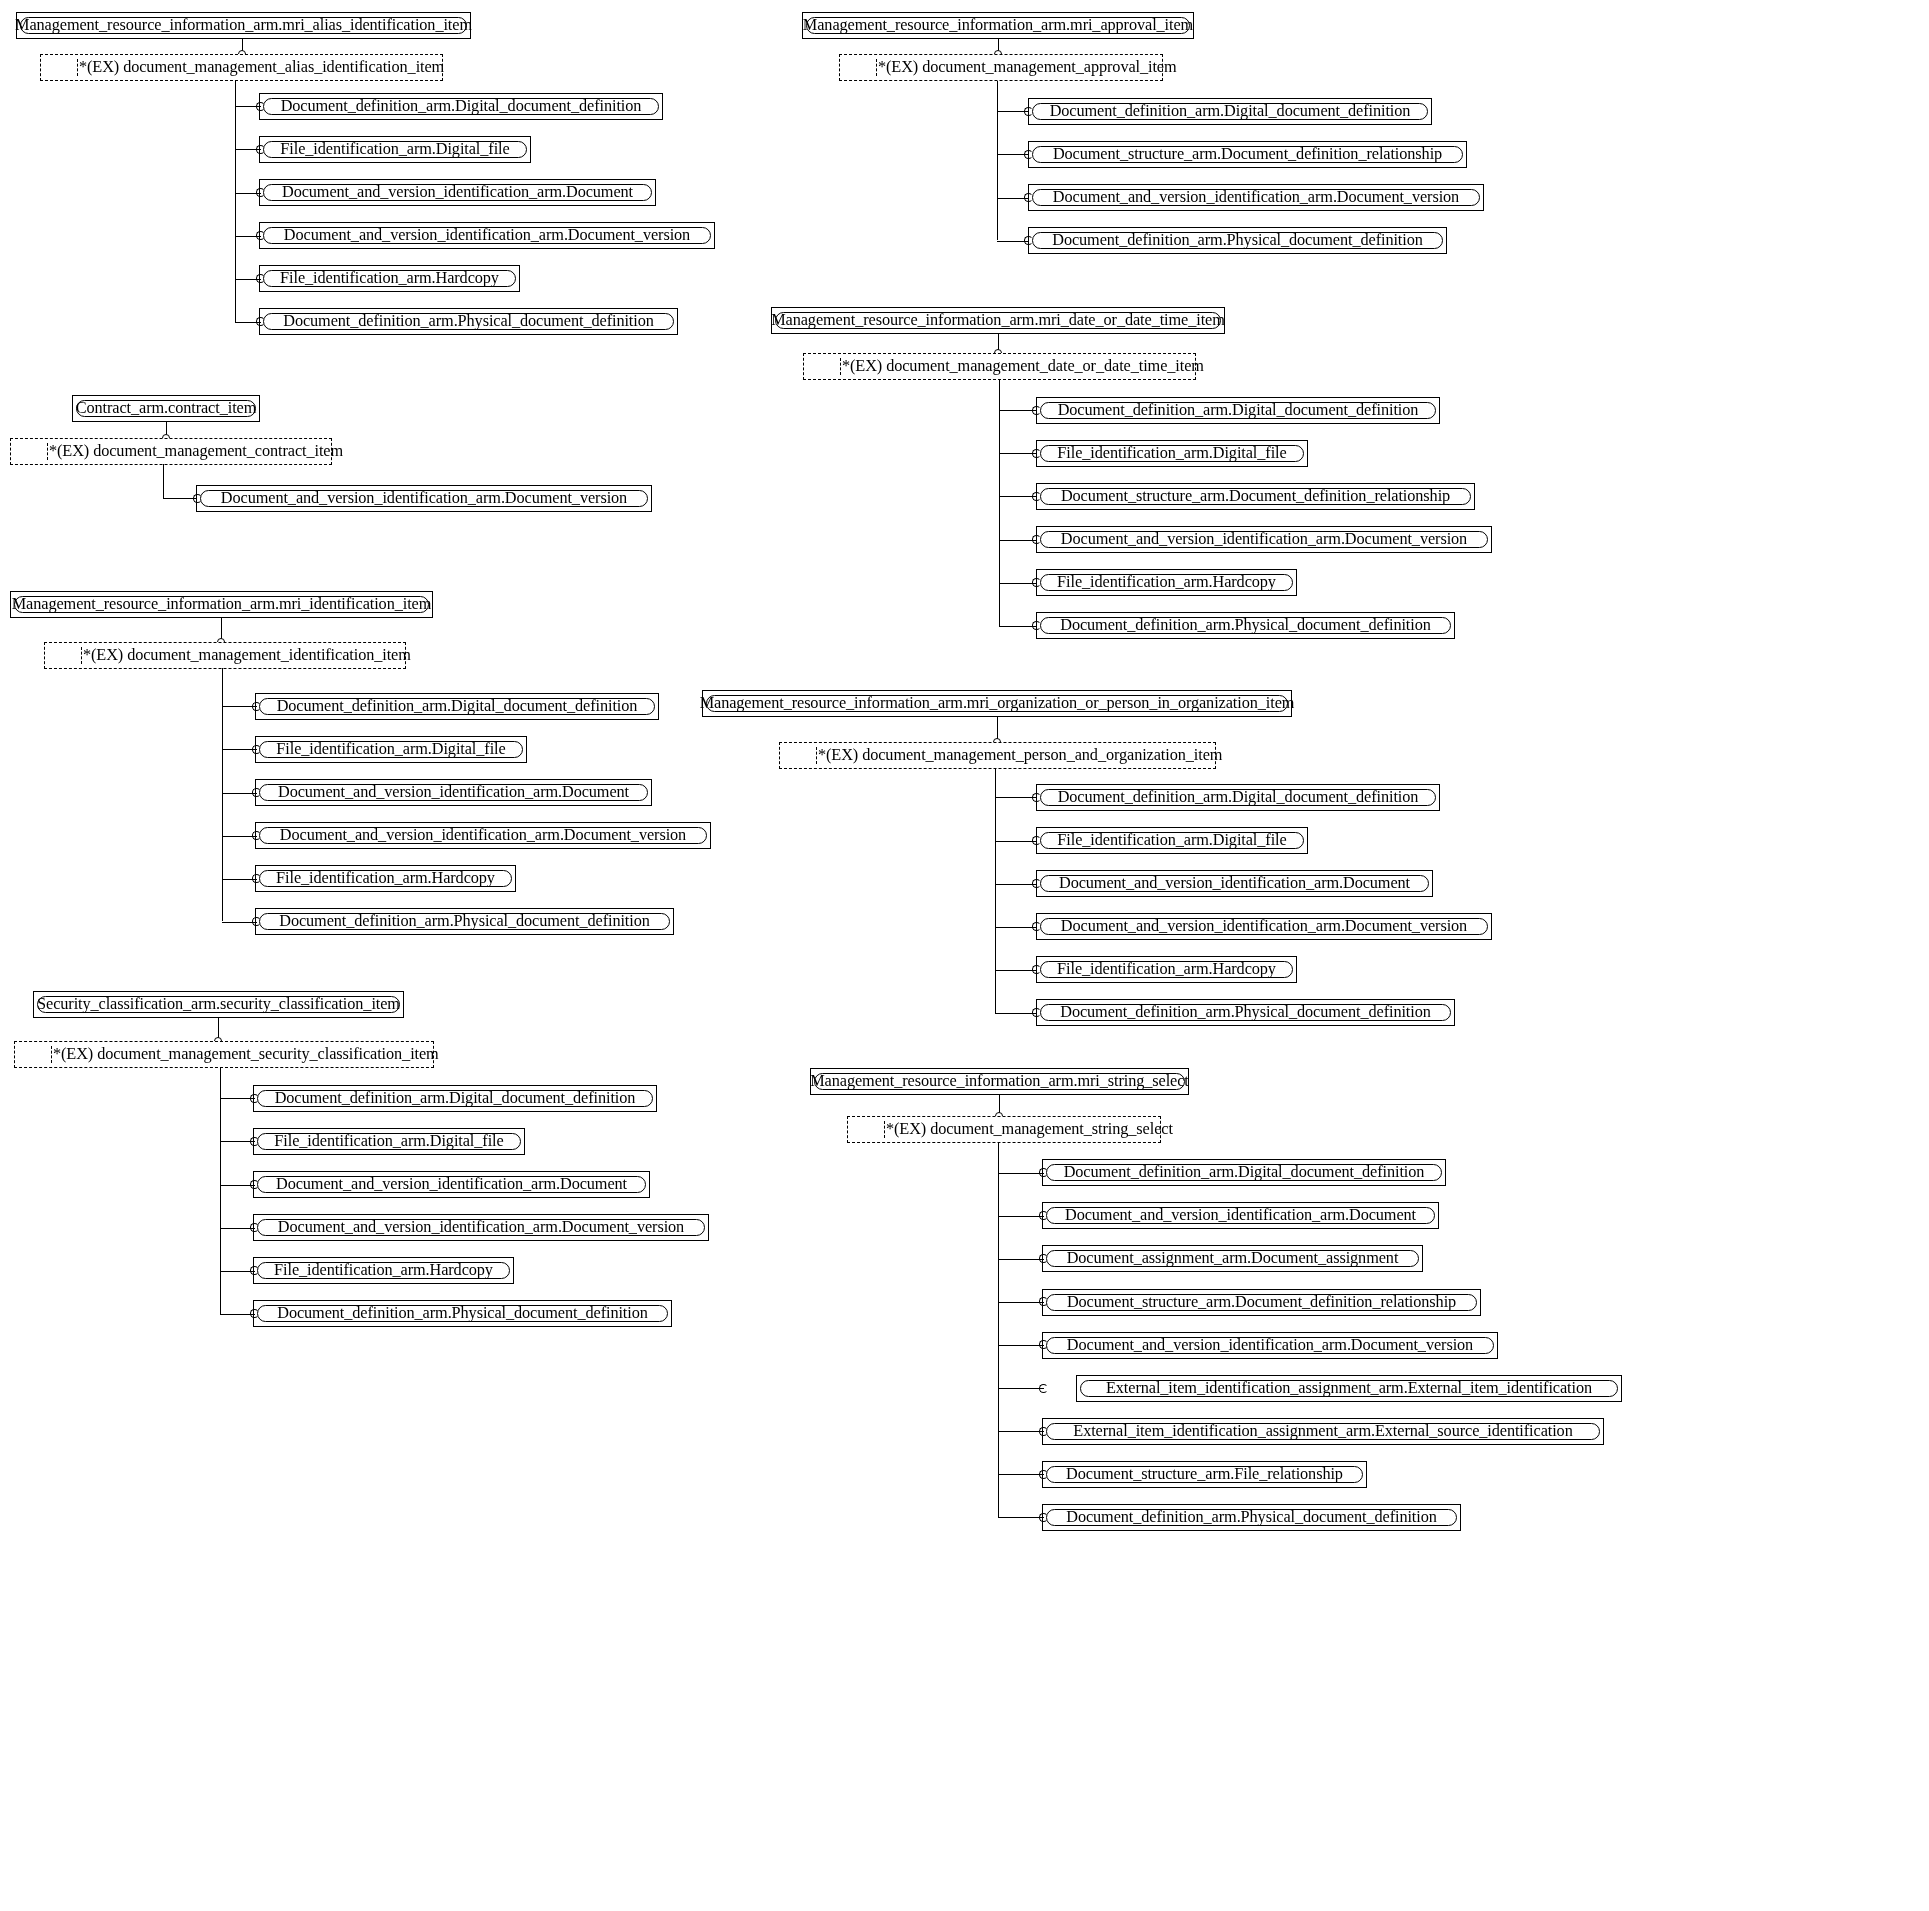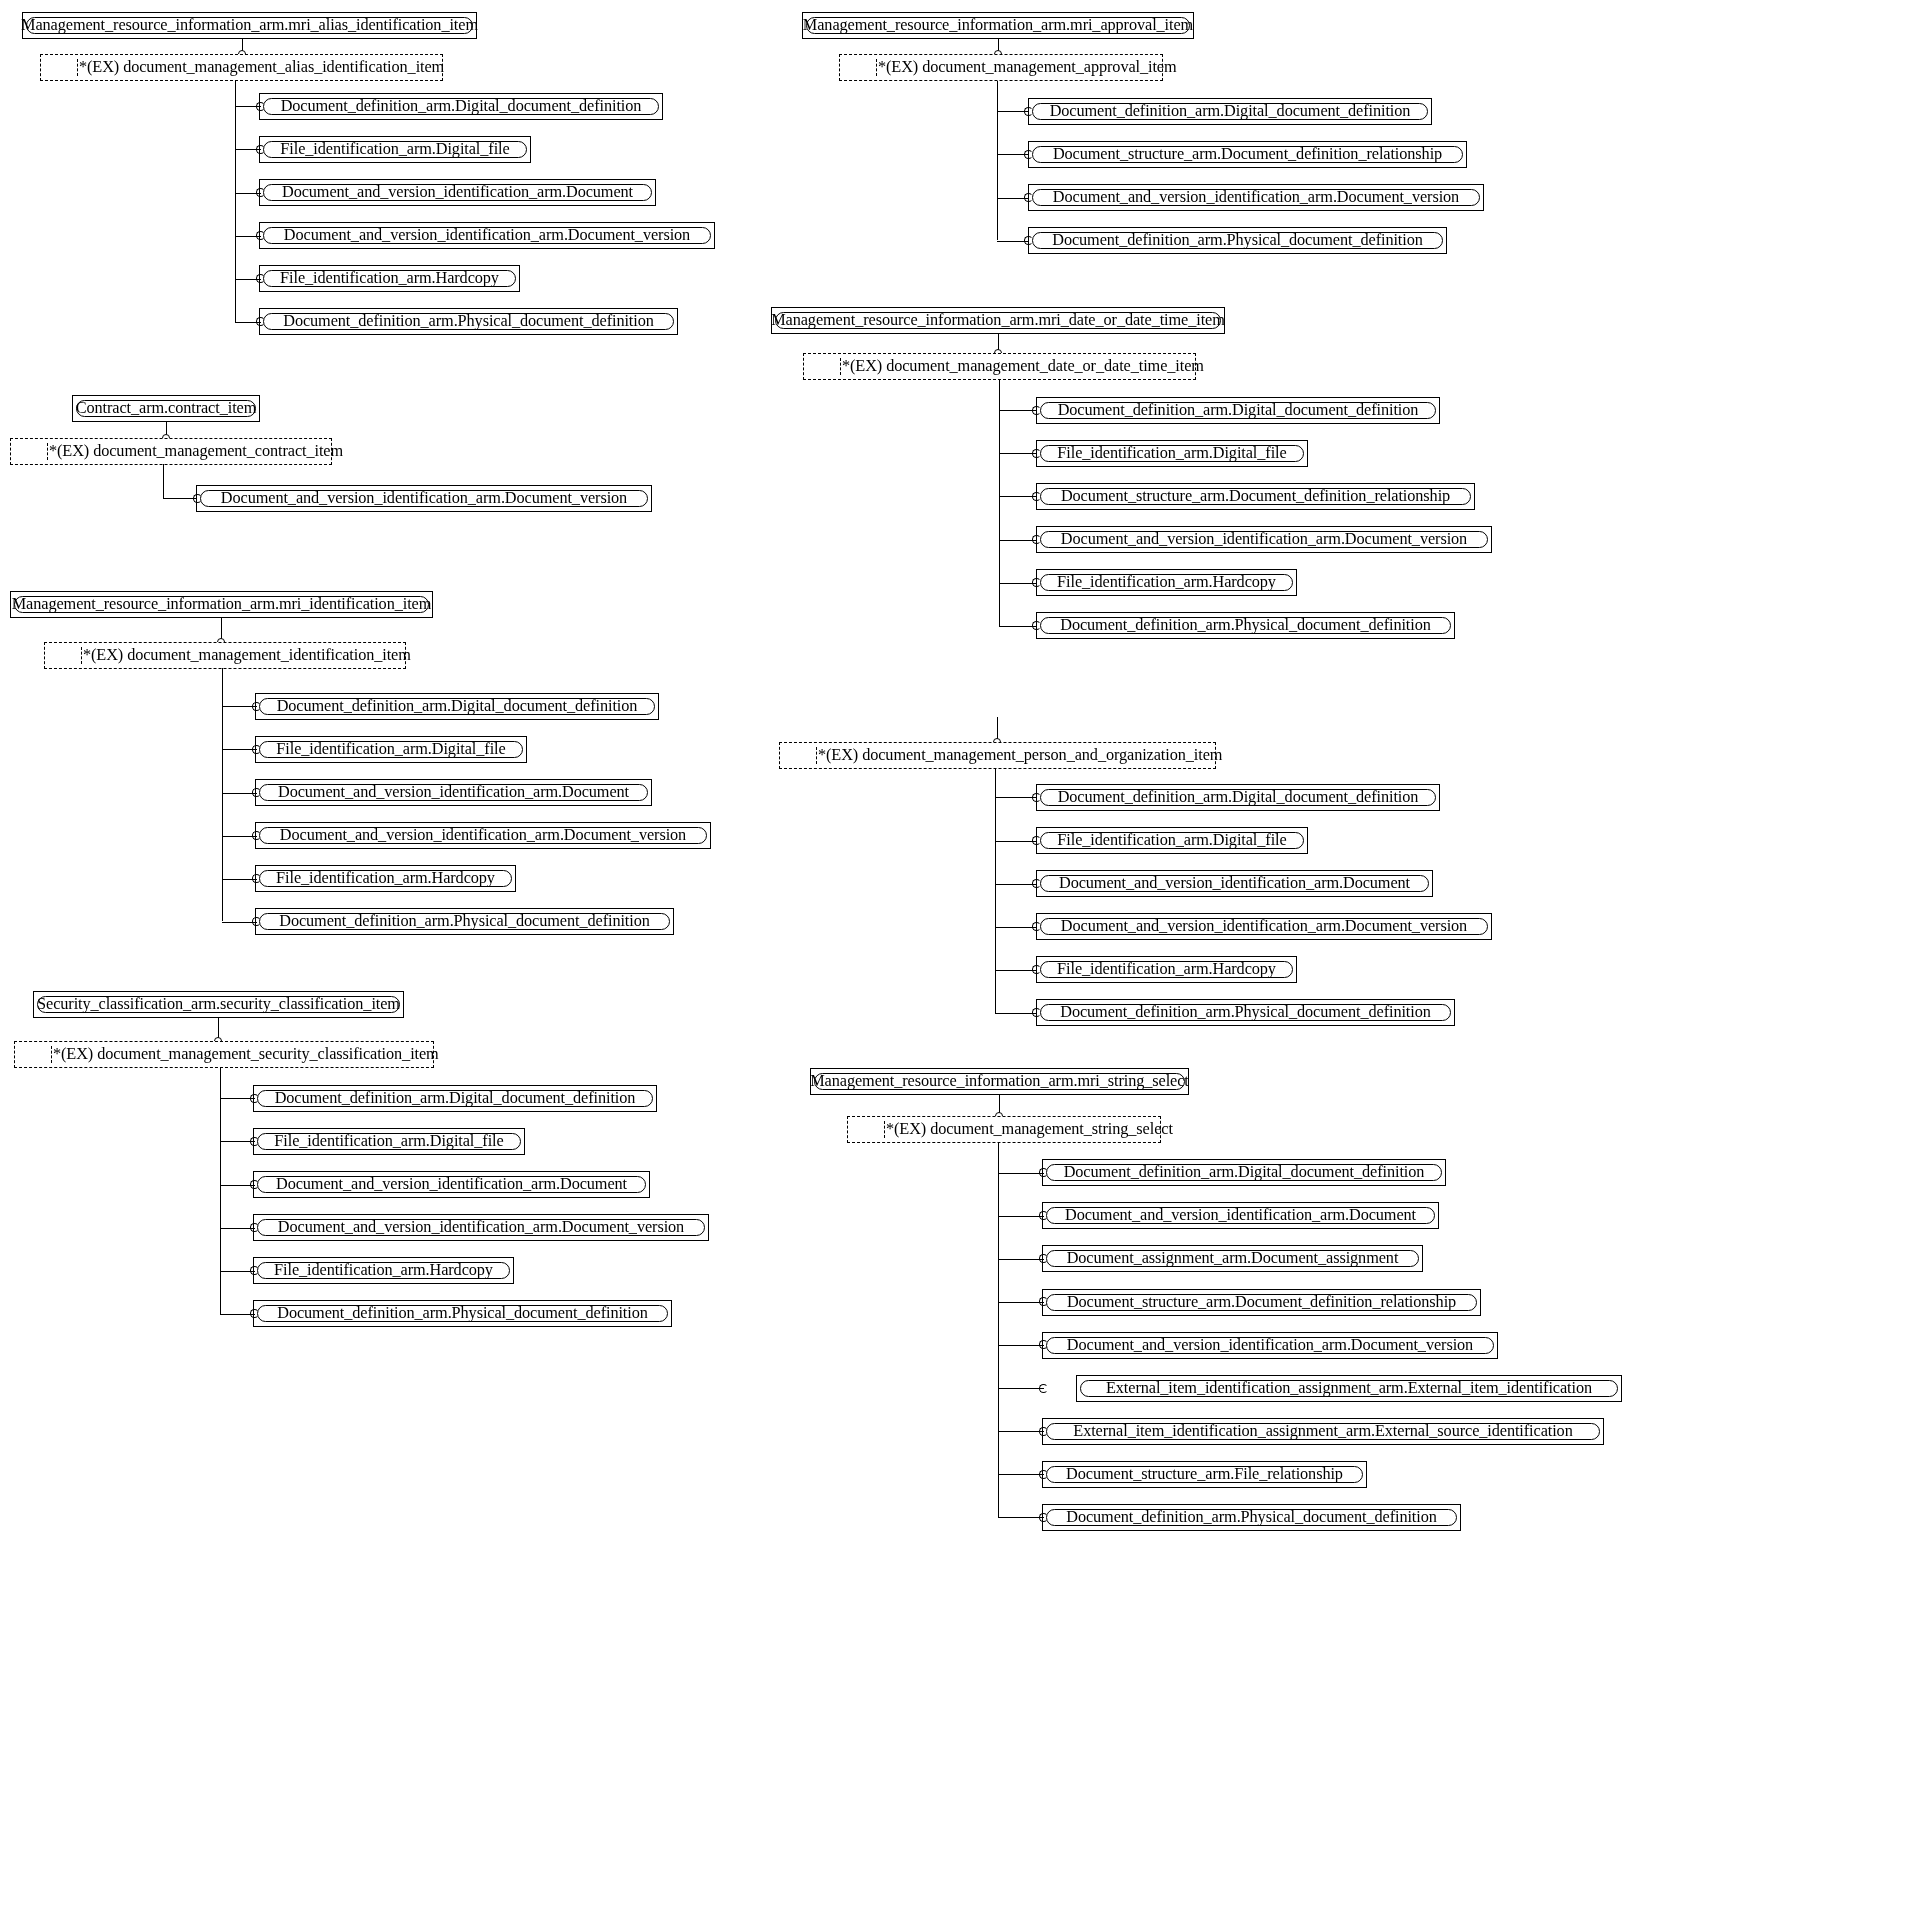--- a/index.html
+++ b/index.html
@@ -104,21 +104,21 @@
     border: 1.4px solid #000;
     border-radius: 50%;
     border-right-color: transparent;
     background: transparent;
   }
 </style>
 </head>
 <body>
 
 <div id="canvas">
-    <div class="node" style="left: 22px; top: 12px; width: 455px; height: 27px;">
+    <div class="node" style="left: 16px; top: 12px; width: 455px; height: 27px;">
       <div class="inner">
         <span class="label">Management_resource_information_arm.mri_alias_identification_item</span>
       </div>
     </div>
     <div class="vline" style="left: 242px; top: 39px; height: 15px;"></div>
     <div class="circ" style="left: 238px; top: 50px;"></div>
     <div class="dashnode" style="left: 40px; top: 54px; width: 403px; height: 27px;">
       <div class="stub"></div>
       <span class="label">*(EX) document_management_alias_identification_item</span>
     </div>
@@ -379,20 +379,25 @@
     </div>
     <div class="hline" style="left: 999px; top: 583px; width: 38px;"></div>
     <div class="attach" style="left: 1032px; top: 578px;"></div>
     <div class="node" style="left: 1036px; top: 612px; width: 419px; height: 27px;">
       <div class="inner">
         <span class="label">Document_definition_arm.Physical_document_definition</span>
       </div>
     </div>
     <div class="hline" style="left: 999px; top: 626px; width: 38px;"></div>
     <div class="attach" style="left: 1032px; top: 621px;"></div>
+    <div class="node" style="left: 702px; top: 690px; width: 590px; height: 27px;">
+      <div class="inner">
+        <span class="label">Management_resource_information_arm.mri_organization_or_person_in_organization_item</span>
+      </div>
+    </div>
     <div class="vline" style="left: 997px; top: 717px; height: 24px;"></div>
     <div class="circ" style="left: 993px; top: 738px;"></div>
     <div class="dashnode" style="left: 779px; top: 742px; width: 437px; height: 27px;">
       <div class="stub"></div>
       <span class="label">*(EX) document_management_person_and_organization_item</span>
     </div>
     <div class="vline" style="left: 995px; top: 768px; height: 245px;"></div>
     <div class="node" style="left: 1036px; top: 784px; width: 404px; height: 27px;">
       <div class="inner">
         <span class="label">Document_definition_arm.Digital_document_definition</span>

